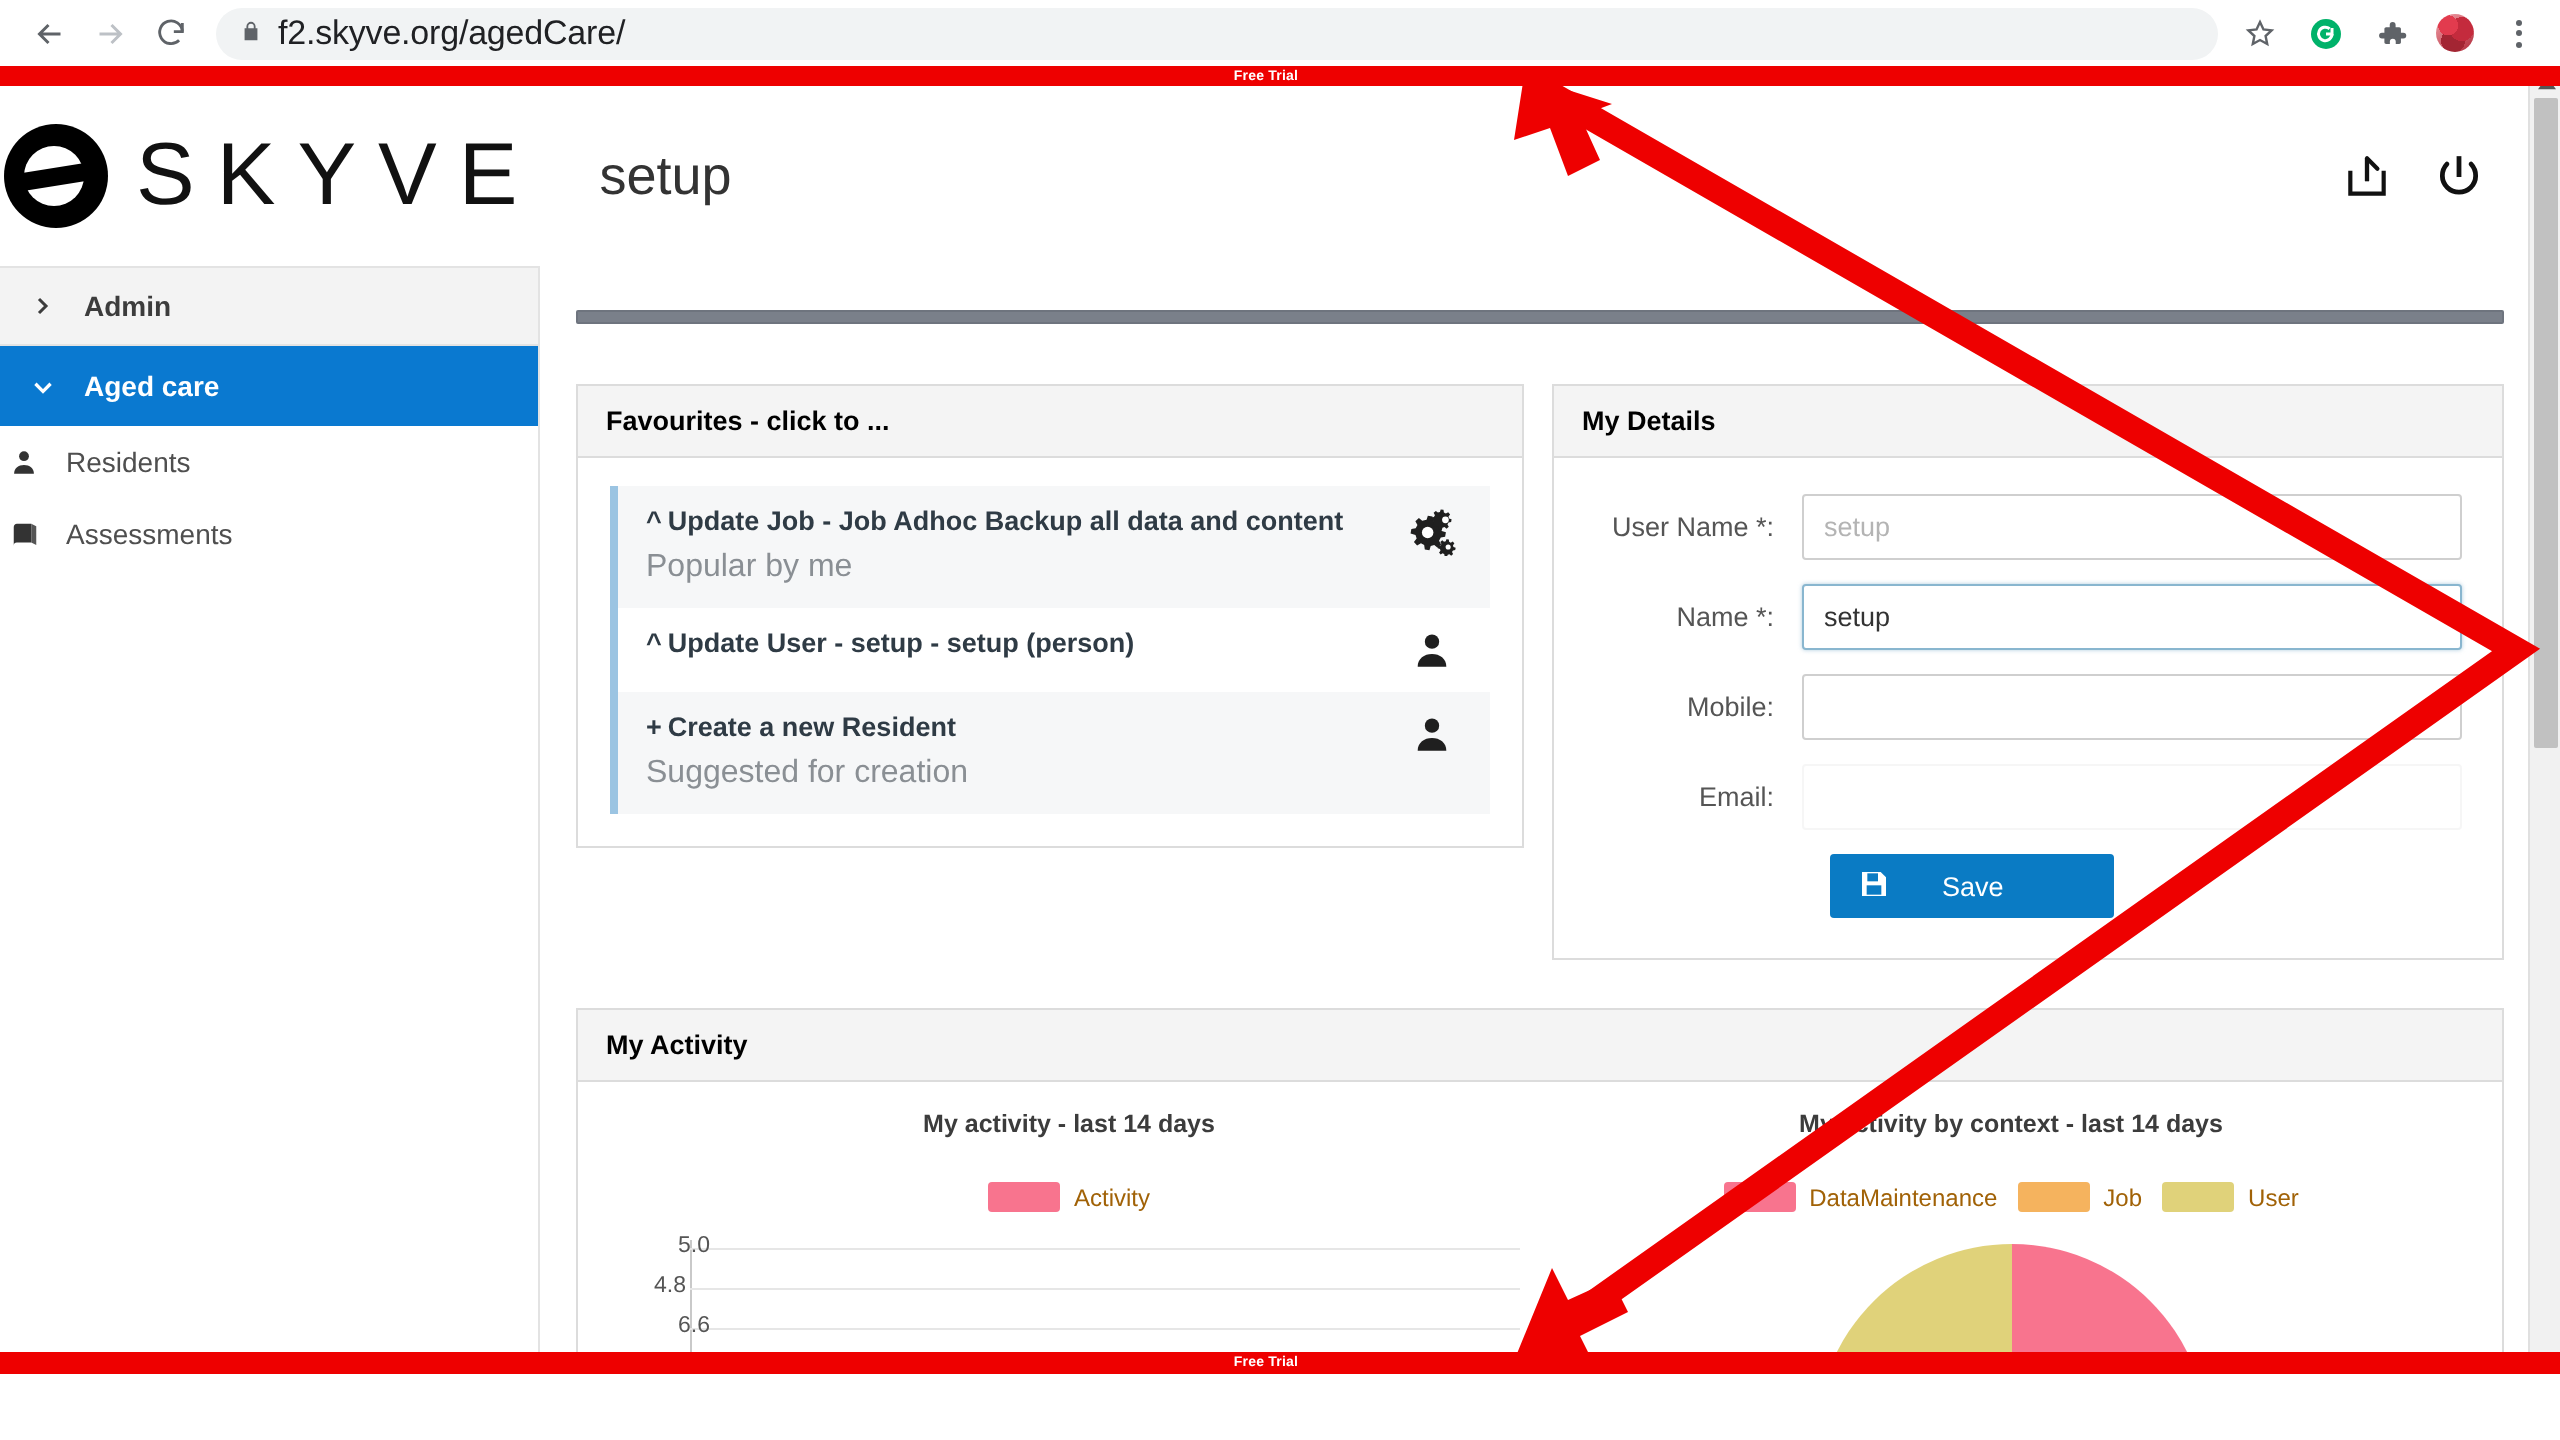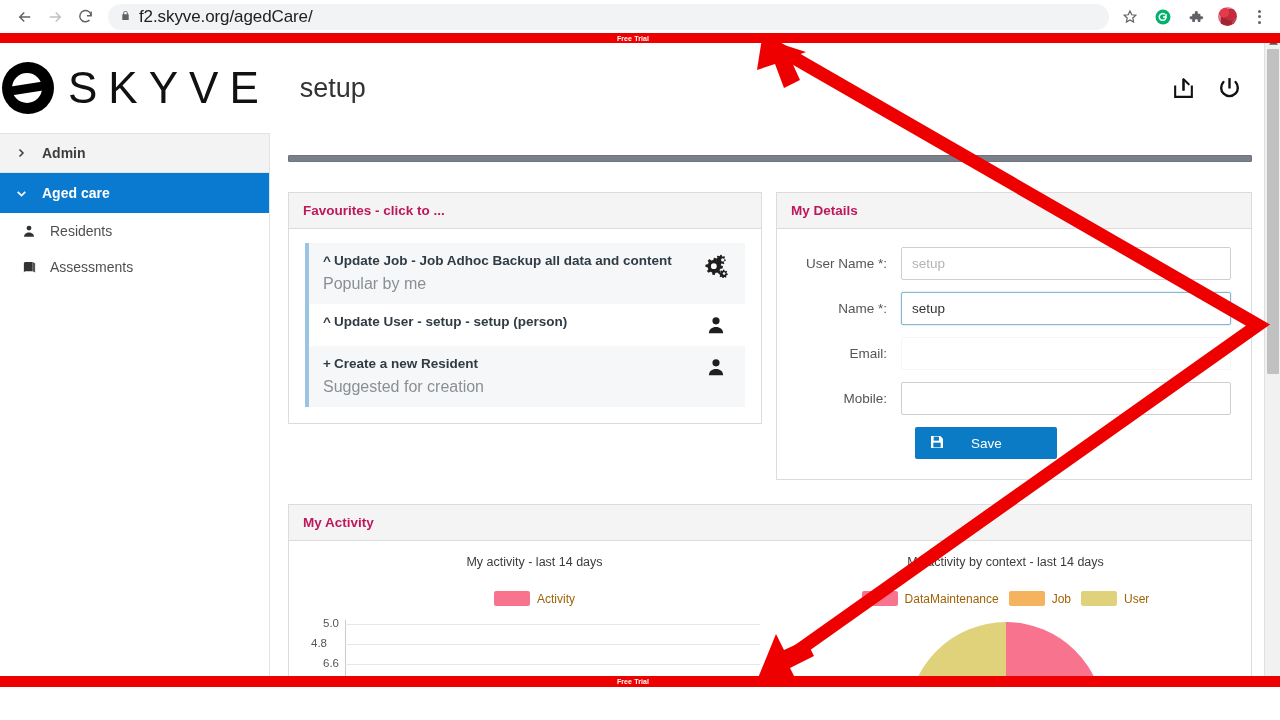--- a/index.html
+++ b/index.html
@@ -98,37 +98,37 @@
   .menu-item{
     height:40px; display:flex; align-items:center; padding-left:10px; gap:10px;
     font-size:14px; color:#4a4a4a; cursor:pointer;
   }
   .menu-item.group{ background:#f3f3f3; font-weight:bold; color:#3c3c3c;
     border-top:1px solid #e3e3e3; border-bottom:1px solid #e3e3e3;}
   .menu-item.group.active{ background:#0a79d0; color:#ffffff; border-color:#0a79d0;}
   .menu-item .mi-icon{ width:22px; display:flex; justify-content:center; align-items:center;
     flex:0 0 22px; color:#3c3c3c; font-size:13px;}
   .menu-item.group.active .mi-icon{ color:#fff; }
-  .menu-item.leaf{ height:36px; padding-left:18px; }
+  .menu-item.leaf{ height:36px; padding-left:1px; }
   .menu-item.leaf .mi-icon{ color:#3a3a3a; }
   .menu-item.leaf .mi-label{ color:#4f4f4f; font-size:14px;}
 
   
   .content{ flex:1 1 auto; padding:0 12px 0 18px; position:relative; overflow:hidden;}
   .toolbar-strip{
     height:7px; background:#7a808a; margin:22px 0 30px 0; border-radius:1px;
     border:1px solid #6e747e;
   }
   .panel-row{ display:flex; gap:14px; align-items:flex-start;}
   .panel{
     background:#ffffff; border:1px solid #dcdcdc; flex:1 1 0;
   }
   .panel-head{
     background:#f4f4f4; border-bottom:1px solid #dcdcdc;
-    padding:10px 14px; font-size:13.5px; font-weight:bold; color:#be185d;
+    padding:10px 14px; font-size:13.5px; font-weight:bold; color:#000000;
   }
   .panel-body{ padding:14px 16px 16px 16px; }
 
   
   .fav{
     padding:9px 12px 11px 14px; border-left:4px solid #9bc4e2; position:relative;
     display:flex; align-items:flex-start; justify-content:space-between;
   }
   .fav.alt{ background:#f6f7f8; }
   .fav .fav-main{ flex:1 1 auto; }
@@ -154,28 +154,28 @@
     margin-left:124px; width:142px; height:32px; background:#0a7bc4; border:none;
     color:#fff; font-size:13.5px; display:flex; align-items:center;
     gap:26px; padding-left:14px; cursor:pointer; border-radius:2px;
     font-family:"Liberation Sans", sans-serif;
   }
 
   
   .activity-panel{ margin-top:24px; }
   .charts{ display:flex; }
   .chart-col{ flex:1 1 0; position:relative; }
-  .chart-title{ text-align:center; font-size:12.5px; font-weight:normal; color:#3c3c3c;
+  .chart-title{ text-align:center; font-size:12.5px; font-weight:bold; color:#3c3c3c;
     margin-top:14px; }
   .legend{ display:flex; justify-content:center; gap:10px; margin-top:22px; align-items:center;}
   .legend-item{ display:flex; align-items:center; gap:7px; }
   .swatch{ width:36px; height:15px; border-radius:2px; display:block;}
   .legend-label{ font-size:12px; color:#a16207; }
   .bar-plot{ margin-top:14px; position:relative; height:90px; padding-left:46px;}
-  .ytick{ position:absolute; left:0; width:40px; text-align:right; font-size:11.5px; color:#555;}
+  .ytick{ position:absolute; left:16px; width:40px; text-align:right; font-size:11.5px; color:#555;}
   .gridline{ position:absolute; left:46px; right:10px; height:1px; background:#e6e6e6;}
   .yaxis{ position:absolute; left:46px; top:0; bottom:0; width:1px; background:#c9c9c9;}
   .pie-wrap{ margin-top:16px; display:flex; justify-content:center; }
   .pie{ width:196px; height:196px; border-radius:50%; }
 
   
   .scrollbar{
     position:absolute; right:0; top:33px; width:16px; height:654px;
     background:#f1f1f1; border-left:1px solid #e0e0e0; z-index:6;
   }
@@ -381,27 +381,27 @@
               <div class="field-label">User Name *:</div>
               <input class="field-input" type="text" placeholder="setup" style="">
             </div>
 
             <div class="field-row">
               <div class="field-label">Name *:</div>
               <input class="field-input focused" type="text" value="setup" style="">
             </div>
 
             <div class="field-row">
+              <div class="field-label">Mobile:</div>
+              <input class="field-input" type="text" style="">
+            </div>
+
+            <div class="field-row">
               <div class="field-label">Email:</div>
               <input class="field-input faded" type="text" style="">
-            </div>
-
-            <div class="field-row">
-              <div class="field-label">Mobile:</div>
-              <input class="field-input" type="text" style="">
             </div>
 
             <button class="btn-save">
               <span>
                 <svg width="16" height="16" viewBox="0 0 24 24" fill="#fff">
                     <path d="M3 3h14l4 4v14H3z"></path>
                     <rect x="7" y="4" width="8" height="6" fill="#0a7bc4"></rect>
                     <rect x="6.5" y="13" width="11" height="7" fill="#0a7bc4"></rect>
                   </svg>
               </span>

